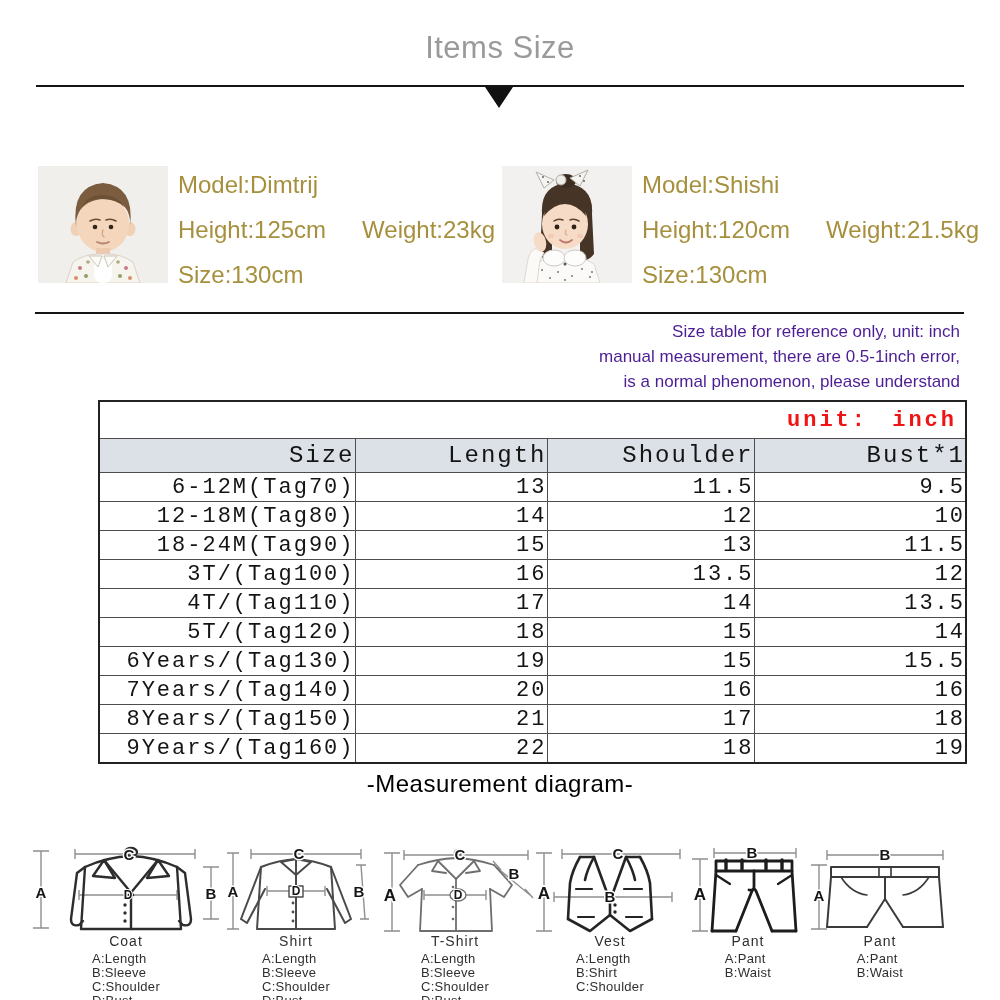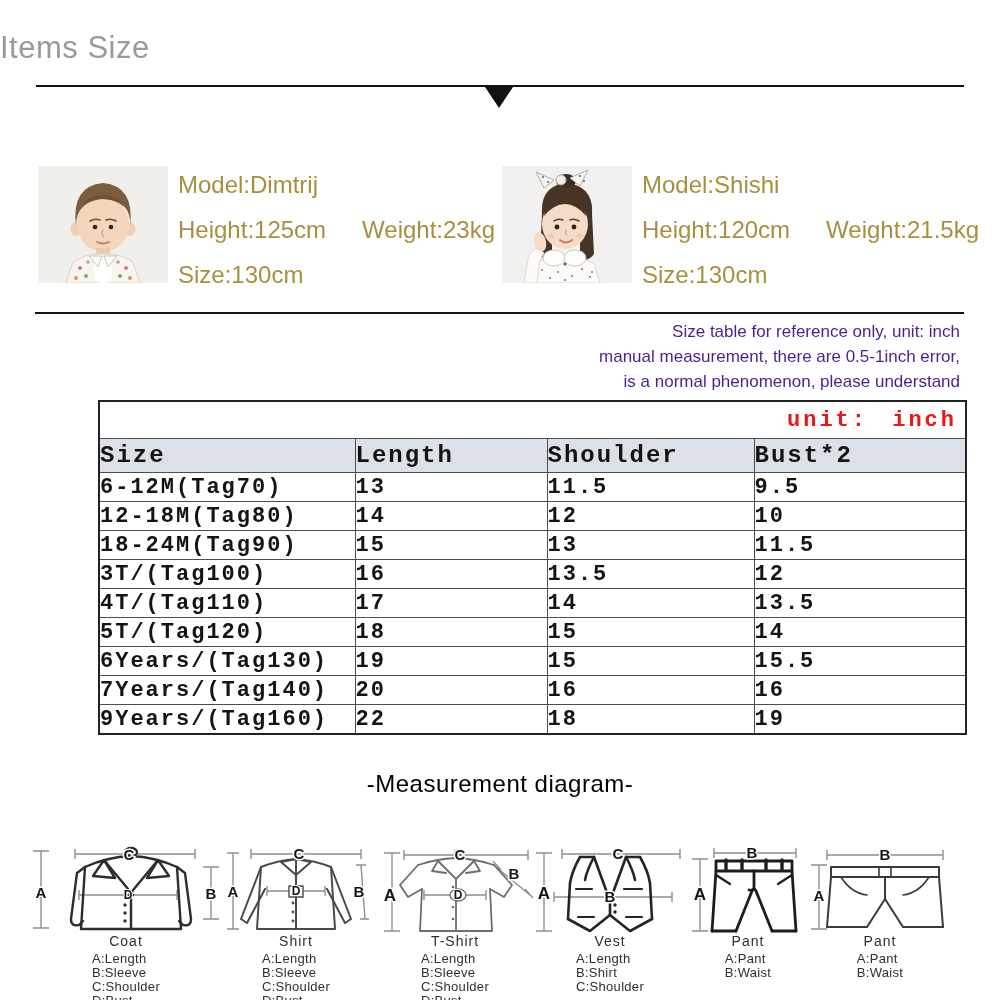--- a/index.html
+++ b/index.html
@@ -1,21 +1,21 @@
 <!DOCTYPE html>
 <html><head>
 <meta charset="utf-8">
 <style>
   html,body{margin:0;padding:0;}
   body{width:1000px;height:1000px;background:#ffffff;overflow:hidden;position:relative;
        font-family:"Liberation Sans",sans-serif;}
   .abs{position:absolute;}
 
   
-  .page-title{top:30px;left:0;width:1000px;font-size:31px;color:#9a9a9a;letter-spacing:0.5px;}
+  .page-title{top:30px;left:0;width:1000px;text-align:center;font-size:31px;color:#9a9a9a;letter-spacing:0.5px;}
   .hr{background:#141414;height:2px;}
   .hr-top{top:85px;left:36px;width:928px;}
   .hr-mid{top:312px;left:35px;width:929px;}
   .tri{top:87px;left:485px;width:0;height:0;border-left:14px solid transparent;
        border-right:14px solid transparent;border-top:21px solid #111;}
 
   
   .photo{top:166px;width:130px;height:117px;display:block;}
   .photo.boy{left:38px;}
   .photo.girl{left:502px;}
@@ -24,22 +24,22 @@
   .minfo.girl-info{left:642px;}
   .mline{height:28px;line-height:28px;margin-bottom:17px;white-space:nowrap;}
   .wgap{margin-left:36px;margin-top:38px;}
 
   
   .disclaimer{top:319px;right:40px;text-align:right;color:#4c1d95;font-size:17px;line-height:25px;}
 
   
   .size-table{position:absolute;left:66px;top:400px;border-collapse:collapse;table-layout:fixed;width:867px;
       font-family:"Liberation Mono","DejaVu Sans Mono",monospace;color:#141414;}
-  .size-table td,.size-table th{border:1px solid #4d4d4d;text-align:left;padding:0;
-      letter-spacing:2px;font-weight:bold;overflow:hidden;white-space:nowrap;}
+  .size-table td,.size-table th{border:1px solid #4d4d4d;text-align:right;padding:0;
+      letter-spacing:2px;font-weight:normal;overflow:hidden;white-space:nowrap;}
   .size-table{border:2px solid #222;margin-left:32px;}
   .unit-row td{height:36px;text-align:right;color:#f01414;font-size:22px;font-weight:bold;
       padding-right:8px;word-spacing:8px;letter-spacing:3px;}
   .head-row th{height:33px;background:#dce1e8;font-size:24px;}
   .data-row td{height:28px;font-size:22px;}
 
   
   .mh{top:770px;left:0;width:1000px;text-align:center;font-size:24px;color:#000;letter-spacing:0.5px;}
 
   
@@ -164,21 +164,21 @@
         <col style="width:212px">
       </colgroup>
     <tbody>
     <tr class="unit-row">
       <td colspan="4">unit: inch</td>
     </tr>
     <tr class="head-row">
       <th>Size</th>
       <th>Length</th>
       <th>Shoulder</th>
-      <th>Bust*2</th>
+      <th>Bust*1</th>
     </tr>
     <tr class="data-row">
       <td>6-12M(Tag70)</td>
           <td>13</td>
           <td>11.5</td>
           <td>9.5</td>
     </tr>
     <tr class="data-row">
       <td>12-18M(Tag80)</td>
           <td>14</td>
@@ -213,20 +213,26 @@
       <td>6Years/(Tag130)</td>
           <td>19</td>
           <td>15</td>
           <td>15.5</td>
     </tr>
     <tr class="data-row">
       <td>7Years/(Tag140)</td>
           <td>20</td>
           <td>16</td>
           <td>16</td>
+    </tr>
+    <tr class="data-row">
+      <td>8Years/(Tag150)</td>
+          <td>21</td>
+          <td>17</td>
+          <td>18</td>
     </tr>
     <tr class="data-row">
       <td>9Years/(Tag160)</td>
           <td>22</td>
           <td>18</td>
           <td>19</td>
     </tr>
     </tbody>
   </table>
 

